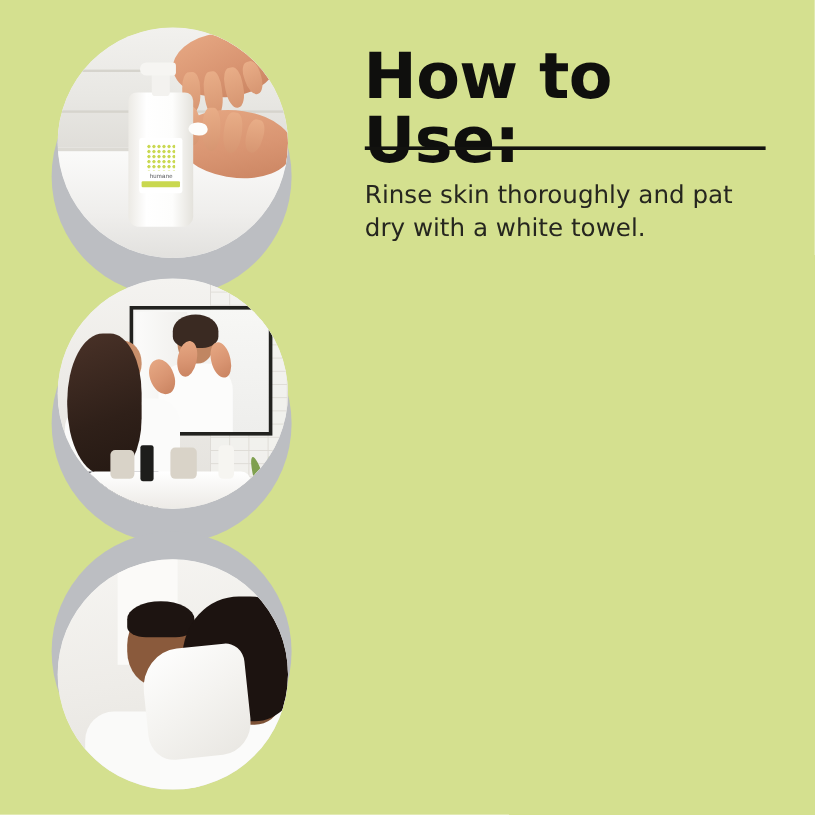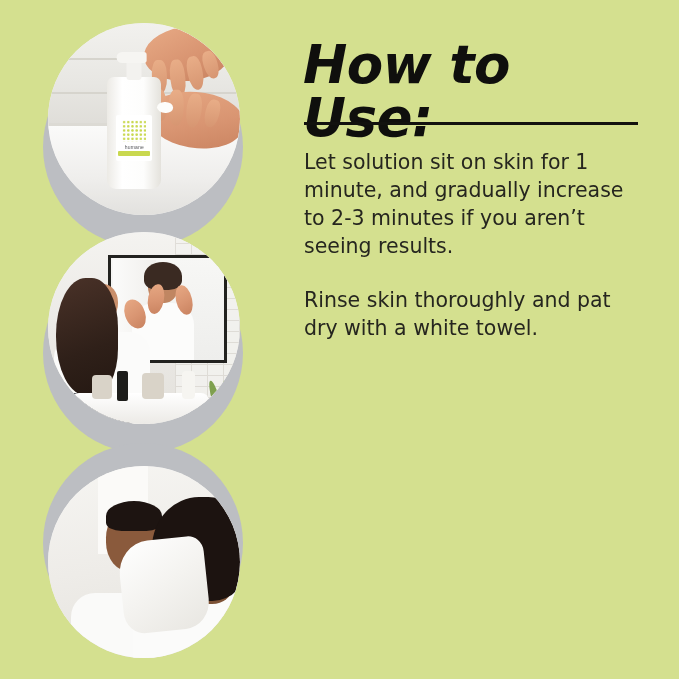--- a/index.html
+++ b/index.html
@@ -321,21 +321,20 @@
     position: absolute;
     left: 0;
     top: 38px;
     margin: 0;
     font-size: 53px;
     line-height: 1;
     font-weight: 700;
     letter-spacing: -0.5px;
     color: #0f0f0d;
     font-family: "DejaVu Sans", sans-serif;
-    font-style: italic;
   }
   #title-rule {
     position: absolute;
     left: 1px;
     top: 122px;
     width: 334px;
     height: 3px;
     background: #12120f;
   }
   #instructions {
@@ -448,18 +447,17 @@
         <div class="s3-back-head"></div>
         <div class="s3-towel"></div>
       </div>
     </div>
   </div>
 
   <div id="content">
     <h1 id="page-title">How to Use:</h1>
     <div id="title-rule"></div>
     <div id="instructions">
-      <p class="instruction-step">Let solution sit on skin for 1 minute, and gradually increase to 2-3 minutes if you aren’t seeing results.</p>
       <p class="instruction-step">Rinse skin thoroughly and pat dry with a white towel.</p>
     </div>
   </div>
 
 </div>
 
 </body></html>

